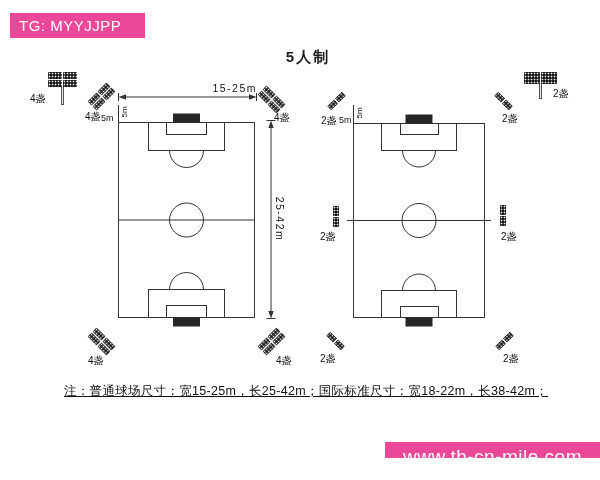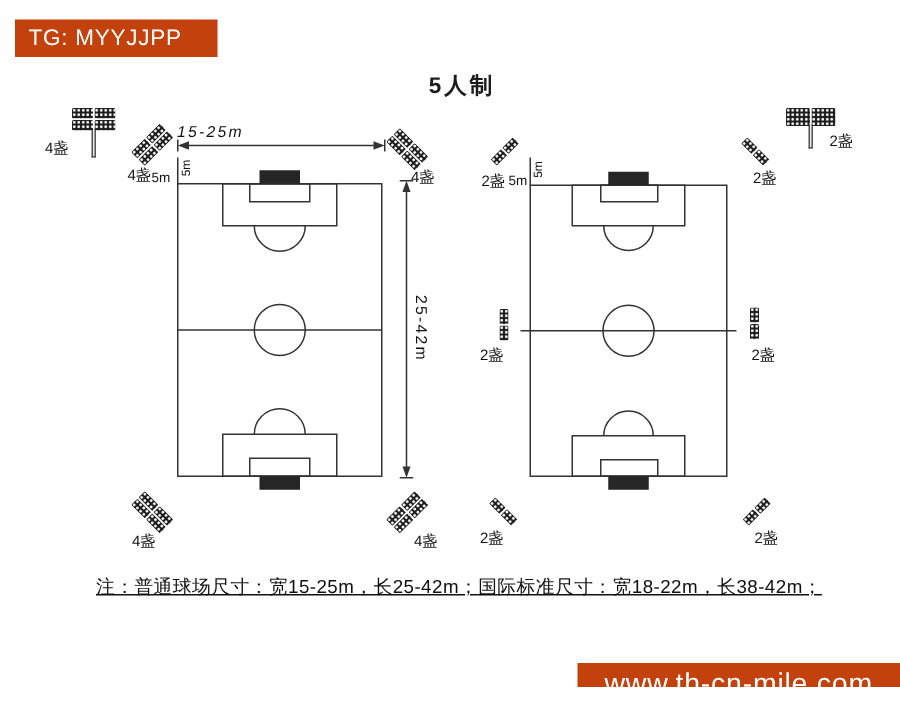--- a/index.html
+++ b/index.html
@@ -1,18 +1,18 @@
 <!DOCTYPE html>
 <html><head>
 <meta charset="utf-8">
 <style>
   html,body{margin:0;padding:0;}
   body{width:600px;height:480px;background:#ffffff;font-family:"Liberation Sans","DejaVu Sans",sans-serif;position:relative;overflow:hidden;}
   .canvas{position:absolute;inset:0;}
-  .banner{position:absolute;background:#c2410c;color:#ffffff;white-space:nowrap;}
+  .banner{position:absolute;background:#ec4899;color:#ffffff;white-space:nowrap;}
   .banner-tl{left:10px;top:13px;width:135px;height:25px;line-height:25px;font-size:15px;padding-left:9px;box-sizing:border-box;letter-spacing:0.5px;}
   .banner-br{left:385px;top:442px;width:215px;height:16px;line-height:30px;font-size:19px;text-align:center;letter-spacing:0.5px;}
   .title{position:absolute;left:0;right:0;top:48px;text-align:center;font-size:15px;font-weight:bold;color:#1c1c1c;letter-spacing:2px;margin-left:16px;}
   svg.overlay{position:absolute;left:0;top:0;}
   svg .ln{stroke:#333333;stroke-width:1;fill:none;}
   svg .goal{fill:#262626;stroke:none;}
   svg .ah{fill:#333333;stroke:none;}
   .light{position:absolute;display:grid;gap:1px;}
   .lamp{background-color:#1c1c1c;border-radius:1px;background-image:radial-gradient(circle at 1.5px 1.5px,#ffffff 0.7px,rgba(0,0,0,0) 1.1px);background-size:3px 3px;}
   .g2x2{grid-template:repeat(2,7px)/repeat(2,14px);}
@@ -20,21 +20,21 @@
   .diag4{grid-template:repeat(2,6px)/repeat(2,13px);}
   .diag2{grid-template:6px/repeat(2,10px);}
   .strip2{grid-template:repeat(2,10px)/6px;}
   .r45{transform:rotate(45deg);}
   .rm45{transform:rotate(-45deg);}
   .polelight{position:absolute;}
   .pole{width:3px;height:19px;margin:-1px auto 0;background:#e6e6e6;border:1px solid #555;border-top:none;box-sizing:border-box;}
   .pole.short{height:16px;}
   .lbl{position:absolute;font-size:10px;color:#111;white-space:nowrap;}
   .dim{position:absolute;font-size:10.5px;color:#111;letter-spacing:1.5px;white-space:nowrap;}
-  .dim-w{left:118px;width:139px;top:82px;text-align:left;font-style:italic;}
+  .dim-w{left:118px;width:139px;top:82px;text-align:right;}
   .rot90{transform:translate(-50%,-50%) rotate(90deg);}
   .rotm90{transform:translate(-50%,-50%) rotate(-90deg);}
   .off{position:absolute;font-size:9px;color:#111;white-space:nowrap;}
   .off-v{font-size:8px;}
   .note-line{position:absolute;font-size:12.5px;color:#111;white-space:nowrap;letter-spacing:0.3px;}
 </style>
 </head>
 <body>
 
 <div class="canvas">

